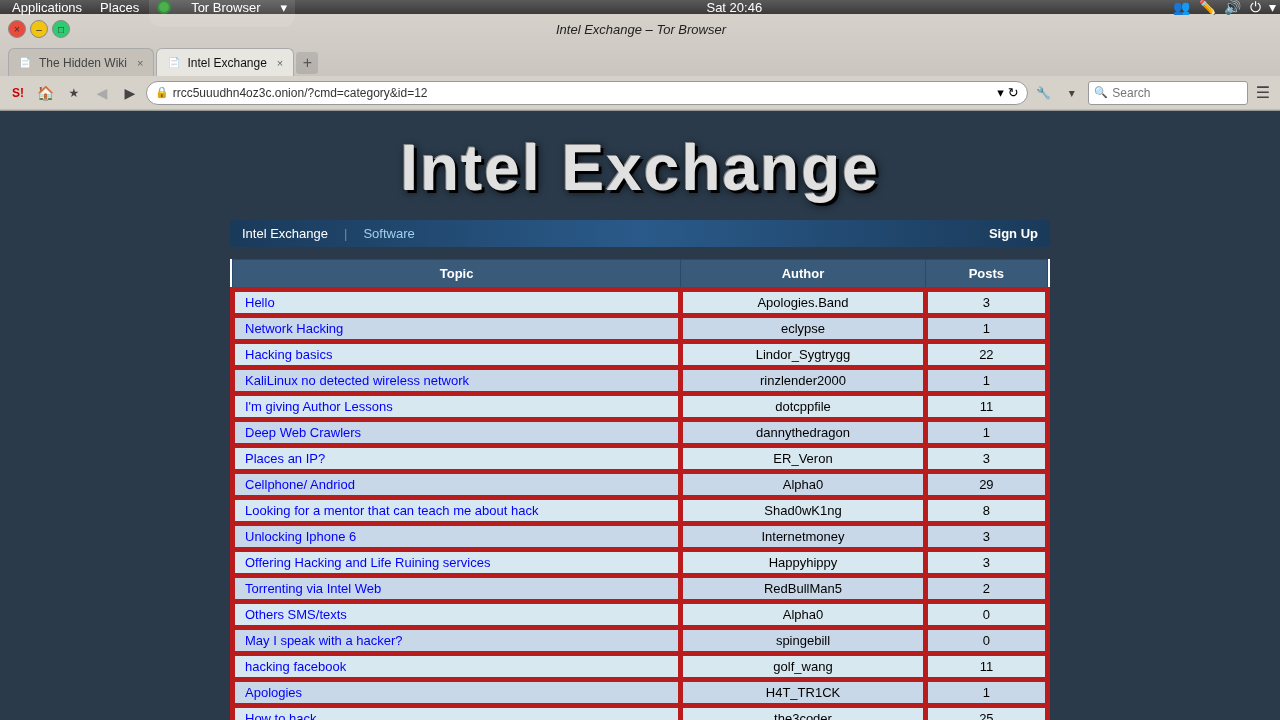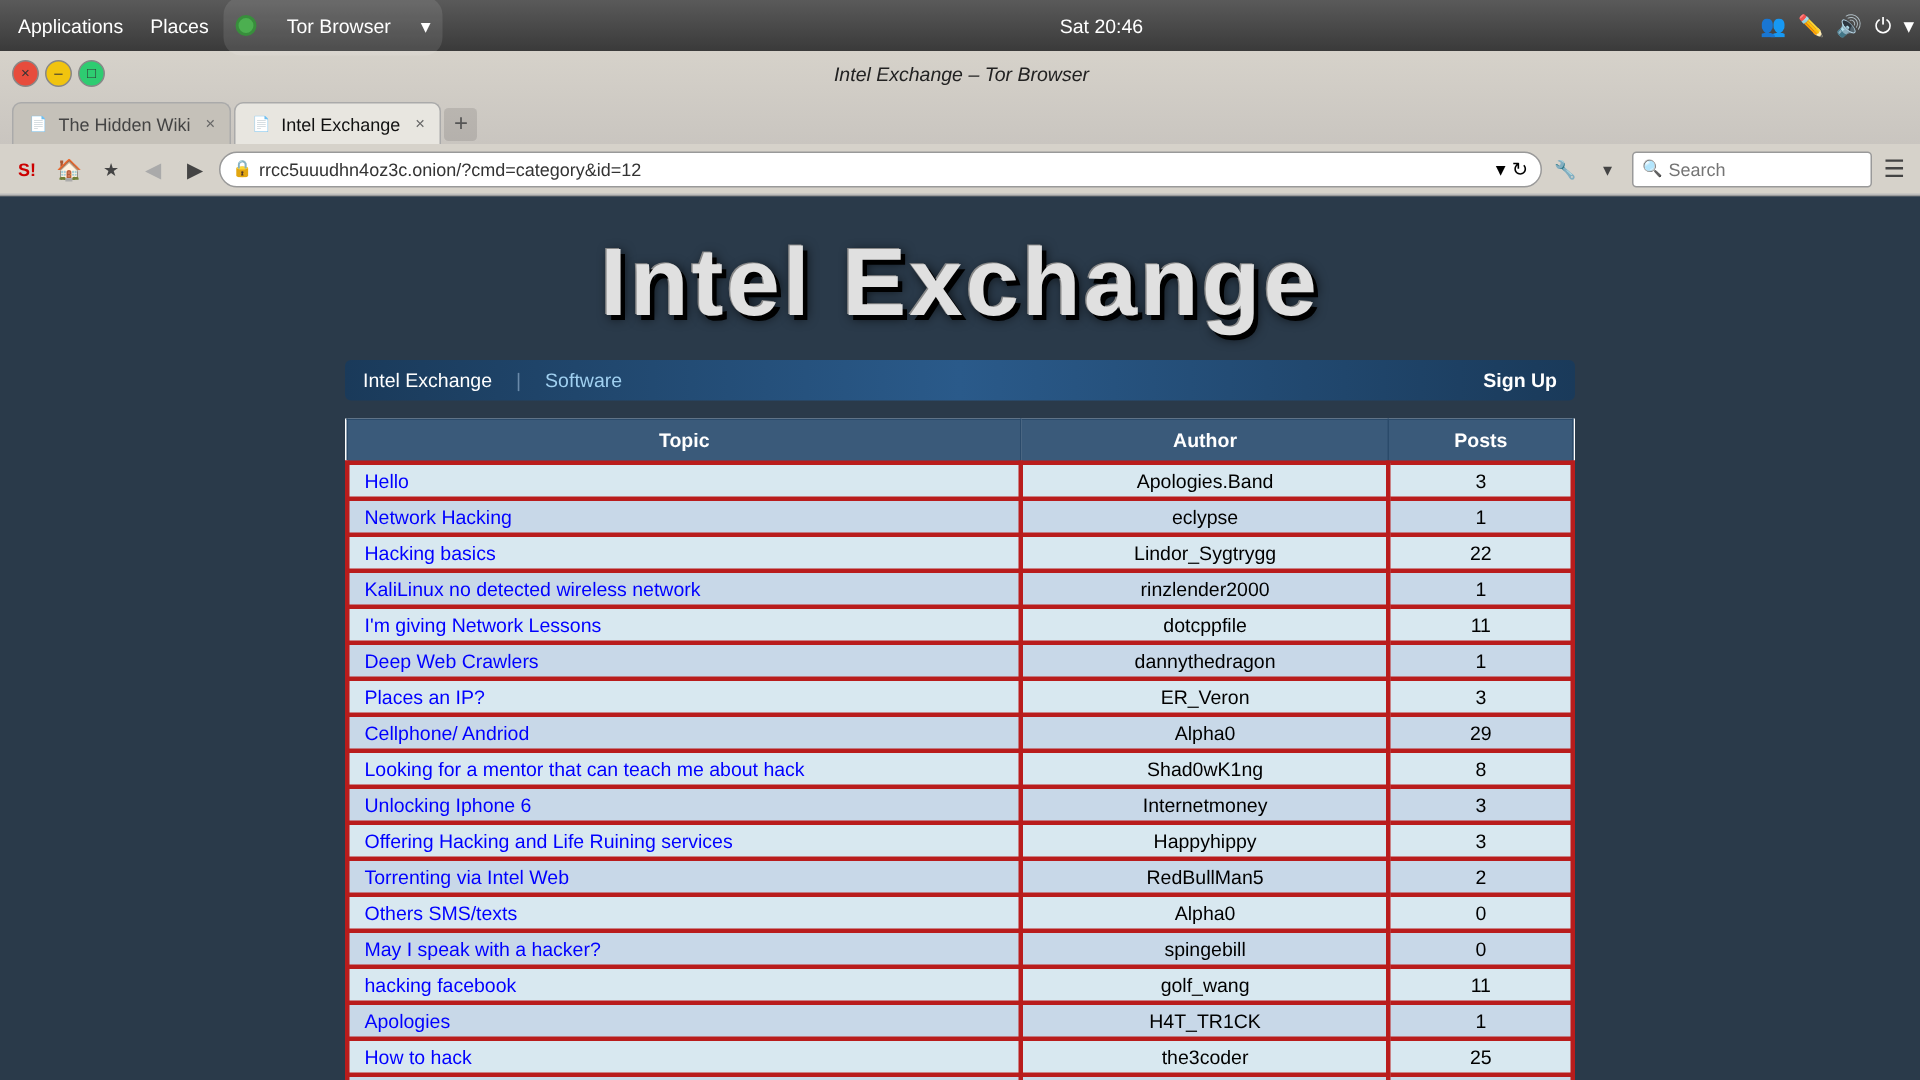--- a/index.html
+++ b/index.html
@@ -1,20 +1,20 @@
 <!DOCTYPE html>
 <html><head>
   <meta charset="utf-8">
   <style>
     * { margin: 0; padding: 0; box-sizing: border-box; }
     body { font-family: Arial, sans-serif; font-size: 13px; background: #d4d0c8; width: 1280px; height: 720px; overflow: hidden; }
 
     
     #system-bar {
-      height: 34px;
+      height: 14px;
       background: linear-gradient(to bottom, #5a5a5a, #3a3a3a);
       display: flex;
       align-items: center;
       justify-content: space-between;
       padding: 0 4px;
       color: #fff;
     }
     #system-bar .left-menus { display: flex; align-items: center; gap: 2px; }
     .sys-menu-item {
       padding: 2px 8px;
@@ -196,21 +196,21 @@
     }
     #forum-table tbody tr {
       background: #d8e8f0;
       border-bottom: 1px solid #b0c8d8;
     }
     #forum-table tbody tr:nth-child(even) {
       background: #c8d8e8;
     }
     #forum-table tbody td {
       padding: 3px 10px;
-      border: 3px solid #b91c1c;
+      border: 5px solid #b91c1c;
       color: #000;
     }
     #forum-table tbody td a {
       color: #00f;
       text-decoration: none;
     }
     .col-topic { width: 55%; }
     .col-author { width: 30%; text-align: center; }
     .col-posts { width: 15%; text-align: center; }
   </style>
@@ -323,21 +323,21 @@
           <td class="col-topic"><a href="#">Hacking basics</a></td>
           <td class="col-author">Lindor_Sygtrygg</td>
           <td class="col-posts">22</td>
         </tr>
         <tr>
           <td class="col-topic"><a href="#">KaliLinux no detected wireless network</a></td>
           <td class="col-author">rinzlender2000</td>
           <td class="col-posts">1</td>
         </tr>
         <tr>
-          <td class="col-topic"><a href="#">I'm giving Network Lessons</a></td>
+          <td class="col-topic"><a href="#">I'm giving Author Lessons</a></td>
           <td class="col-author">dotcppfile</td>
           <td class="col-posts">11</td>
         </tr>
         <tr>
           <td class="col-topic"><a href="#">Deep Web Crawlers</a></td>
           <td class="col-author">dannythedragon</td>
           <td class="col-posts">1</td>
         </tr>
         <tr>
           <td class="col-topic"><a href="#">Places an IP?</a></td>

